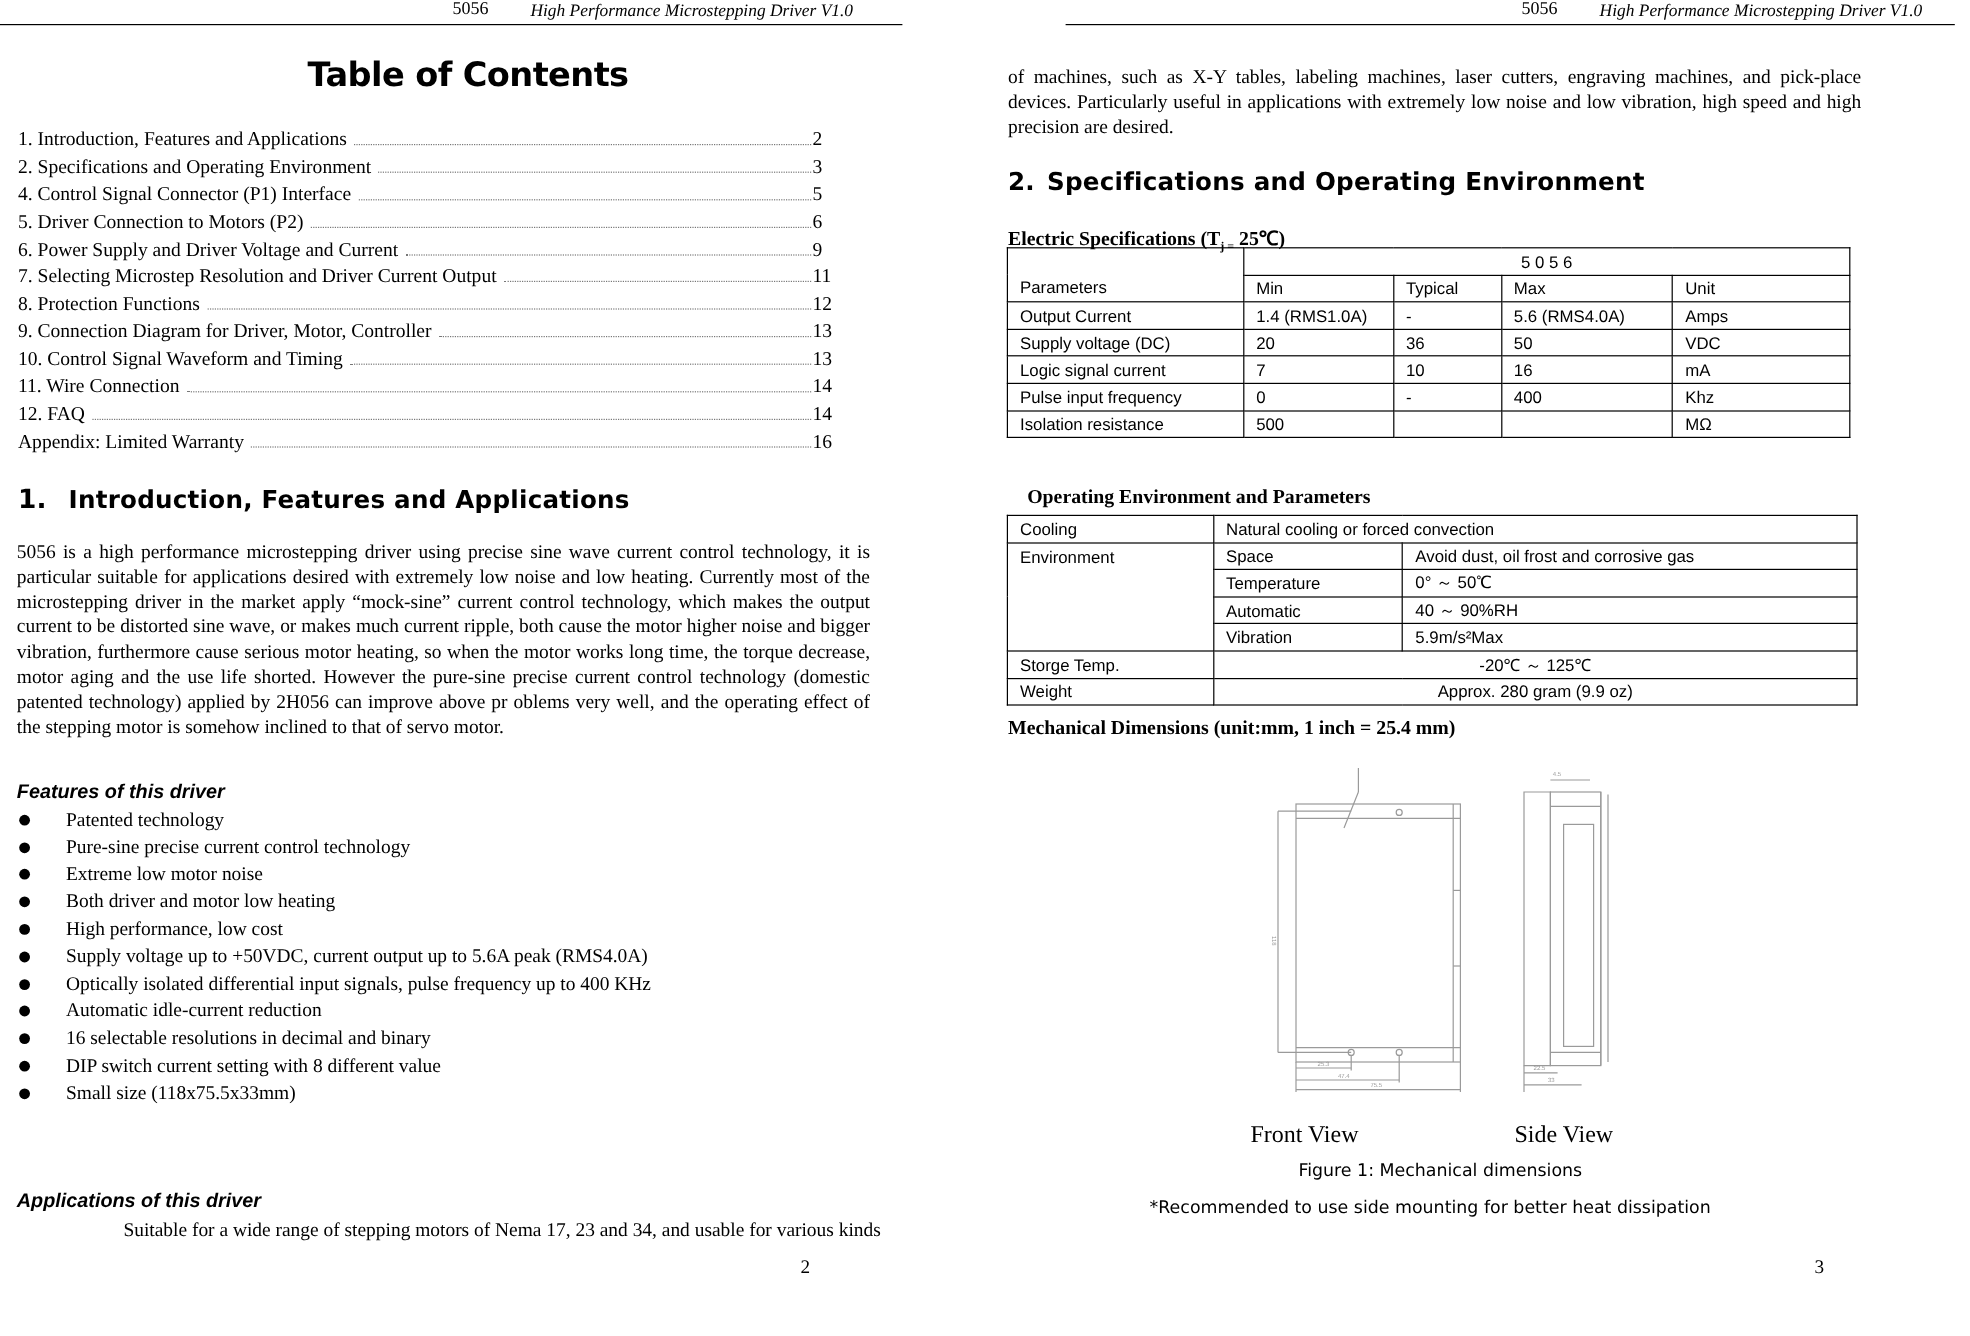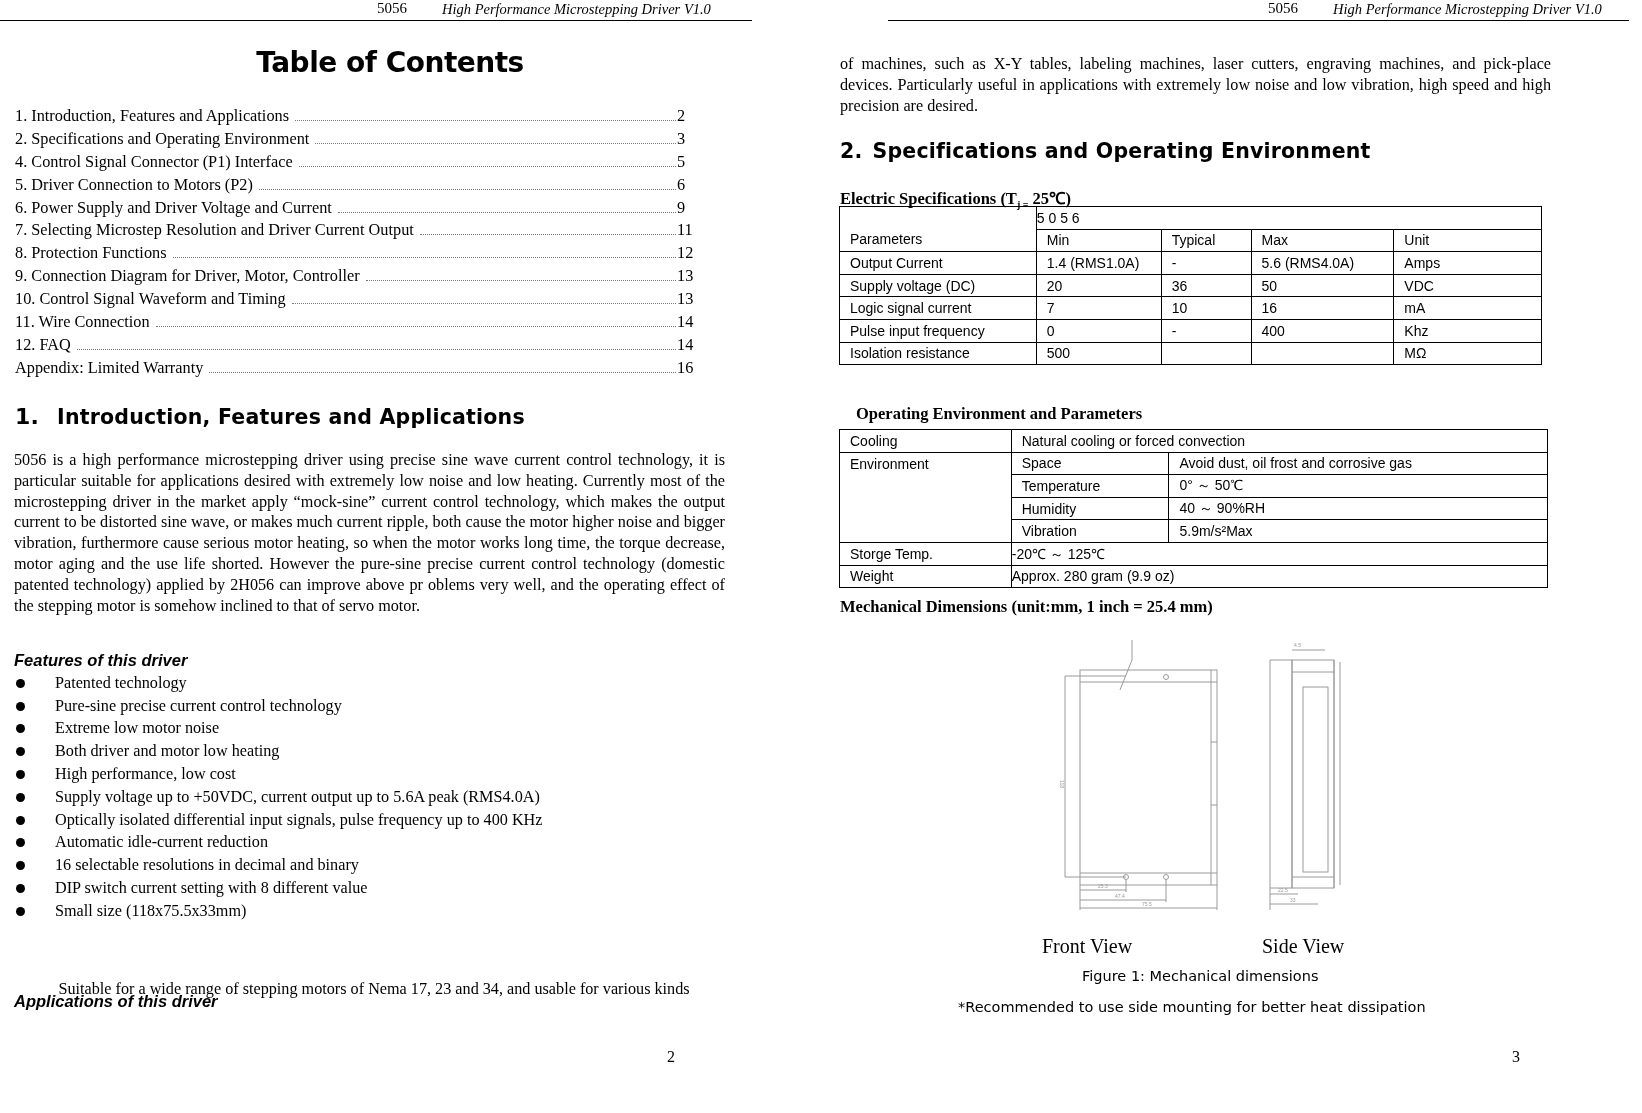--- a/index.html
+++ b/index.html
@@ -30,21 +30,21 @@
   .para { position: absolute; font-size: 16.2px; line-height: 20.8px; text-align: justify; }
   .sub { position: absolute; font-family: "Liberation Sans", sans-serif; font-weight: bold; font-style: italic; font-size: 16.5px; }
   .bullets { position: absolute; left: 14px; top: 705px; width: 700px; margin: 0; padding: 0; list-style: none; }
   .bullets li { height: 22.8px; font-size: 16.2px; display: flex; align-items: center; }
   .bullets .dot { width: 9px; height: 9px; border-radius: 50%; background: #000; margin-left: 2px; margin-right: 30px; flex: none; }
   .pgnum { position: absolute; font-size: 16px; }
 
   .sh { position: absolute; font-weight: bold; font-size: 16.5px; }
   table.spec { position: absolute; border-collapse: collapse; font-family: "Liberation Sans", sans-serif; font-size: 14px; }
   table.spec td { border: 1.2px solid #000; padding: 0 0 0 10px; height: 21.6px; vertical-align: middle; white-space: nowrap; }
-  table.spec td.center { text-align: left; padding-left: 0; }
+  table.spec td.center { text-align: center; padding-left: 0; }
   .fig { position: absolute; }
   .caption { position: absolute; font-family: "DejaVu Sans", sans-serif; font-size: 14.5px; }
   .viewlbl { position: absolute; font-size: 20px; }
 </style>
 </head>
 <body>
 
 <div class="page" id="page-left">
   <div class="hdr">
     <span class="model">5056</span>
@@ -165,21 +165,21 @@
         <span class="dot"></span>
         <span>DIP switch current setting with 8 different value</span>
       </li>
     <li>
         <span class="dot"></span>
         <span>Small size (118x75.5x33mm)</span>
       </li>
   </ul>
 
   <div class="sub" style="left:14px; top:992px;">Applications of this driver</div>
-  <div class="para" style="left:14px; top:979px; width:720px; white-space:nowrap; text-align:center;">Suitable for a wide range of stepping motors of Nema 17, 23 and 34, and usable for various kinds</div>
+  <div class="para" style="left:14px; top:1015px; width:720px; white-space:nowrap; text-align:right;">Suitable for a wide range of stepping motors of Nema 17, 23 and 34, and usable for various kinds</div>
 
   <div class="pgnum" style="left:667px; top:1048px;">2</div>
 </div>
 
 <div class="page" id="page-right">
   <div class="hdr">
     <span class="model">5056</span>
     <span class="htitle">High Performance Microstepping Driver V1.0</span>
   </div>
 
@@ -266,21 +266,21 @@
     <tr>
       <td rowspan="4" style="vertical-align:top; padding-top:3px;">Environment</td>
       <td>Space</td>
       <td>Avoid dust, oil frost and corrosive gas</td>
     </tr>
     <tr>
       <td>Temperature</td>
       <td>0°  ～  50℃</td>
     </tr>
     <tr>
-      <td>Humidity</td>
+      <td>Automatic</td>
       <td>40  ～  90%RH</td>
     </tr>
     <tr>
       <td>Vibration</td>
       <td>5.9m/s²Max</td>
     </tr>
     <tr>
       <td>Storge Temp.</td>
       <td colspan="2" class="center">-20℃ ～  125℃</td>
     </tr>

